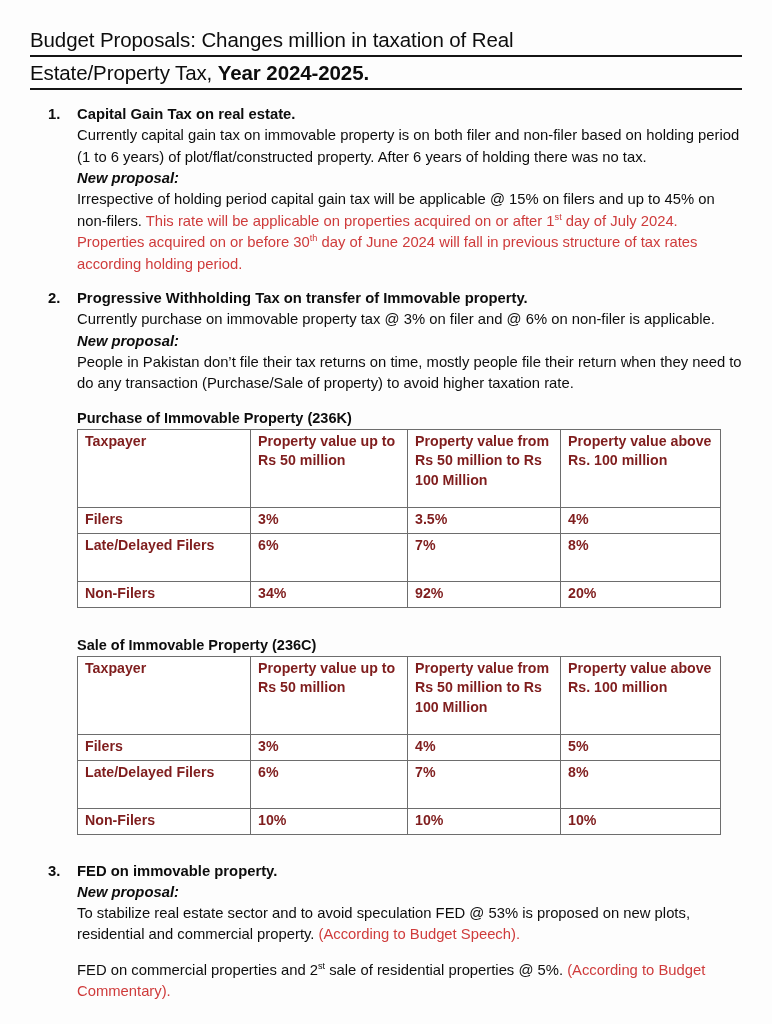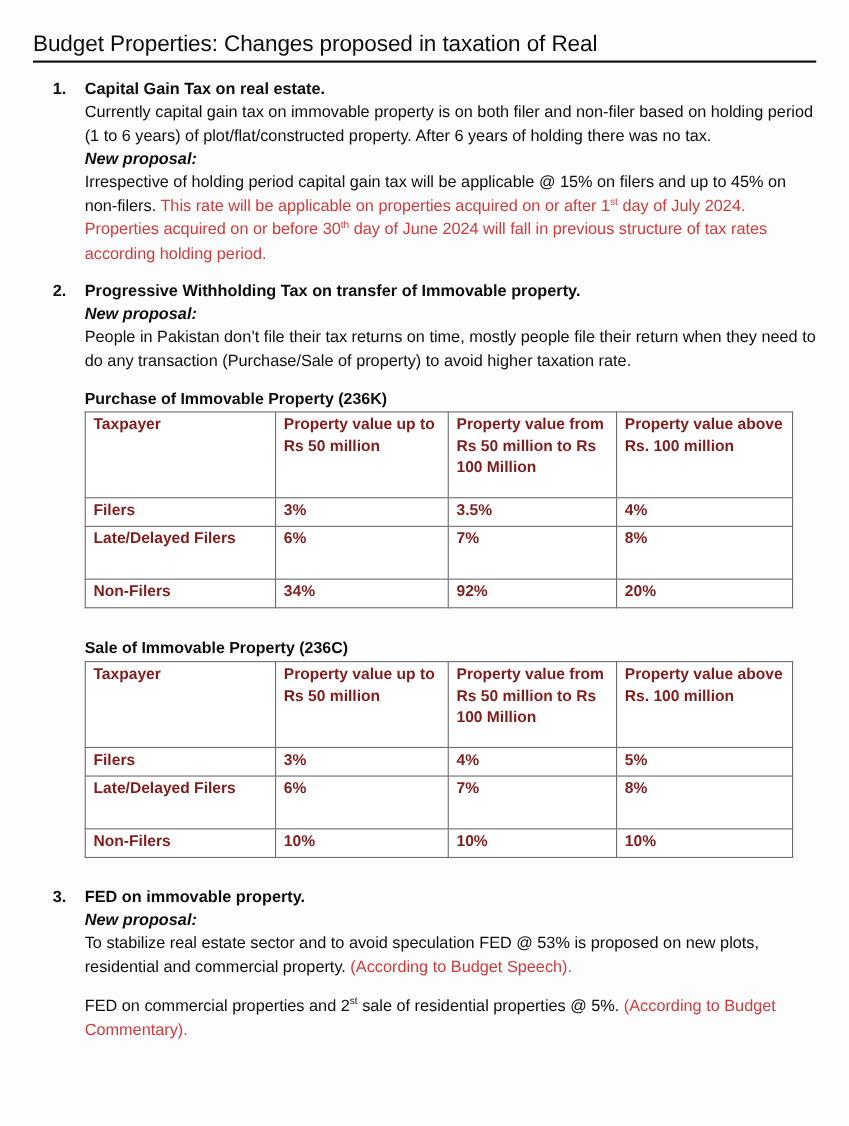--- a/index.html
+++ b/index.html
@@ -116,34 +116,36 @@
 
   .sec3 { margin-top: 26px; }
   .para-space { height: 14px; }
 </style>
 </head>
 <body>
 
 <div class="page">
 
   <h1 class="doc-title">
-    <span class="t-line">Budget Properties: Changes proposed in taxation of Real</span>
+    <span class="t-line">Budget Proposals: Changes million in taxation of Real</span>
+    <span class="t-line"><span>Estate/Property Tax, </span><b>Year 2024-2025.</b></span>
   </h1>
 
   <div class="section">
     <span class="num">1.</span>
     <p class="sec-head">Capital Gain Tax on real estate.</p>
     <p class="body">Currently capital gain tax on immovable property is on both filer and non-filer based on holding period (1 to 6 years) of plot/flat/constructed property. After 6 years of holding there was no tax.</p>
     <p class="sub-head">New proposal:</p>
     <p class="body"><span>Irrespective of holding period capital gain tax will be applicable @ 15% on filers and up to 45% on non-filers. </span><span class="red"><span>This rate will be applicable on properties acquired on or after 1</span><sup>st</sup><span> day of July 2024. Properties acquired on or before 30</span><sup>th</sup><span> day of June 2024 will fall in previous structure of tax rates according holding period.</span></span></p>
   </div>
 
   <div class="section">
     <span class="num">2.</span>
     <p class="sec-head">Progressive Withholding Tax on transfer of Immovable property.</p>
+    <p class="body">Currently purchase on immovable property tax @ 3% on filer and @ 6% on non-filer is applicable.</p>
     <p class="sub-head">New proposal:</p>
     <p class="body">People in Pakistan don’t file their tax returns on time, mostly people file their return when they need to do any transaction (Purchase/Sale of property) to avoid higher taxation rate.</p>
   </div>
 
   <div class="tbl-wrap">
     <p class="tbl-caption">Purchase of Immovable Property (236K)</p>
     <table class="rates t1">
       <colgroup>
           <col class="c1">
           <col class="c2">

